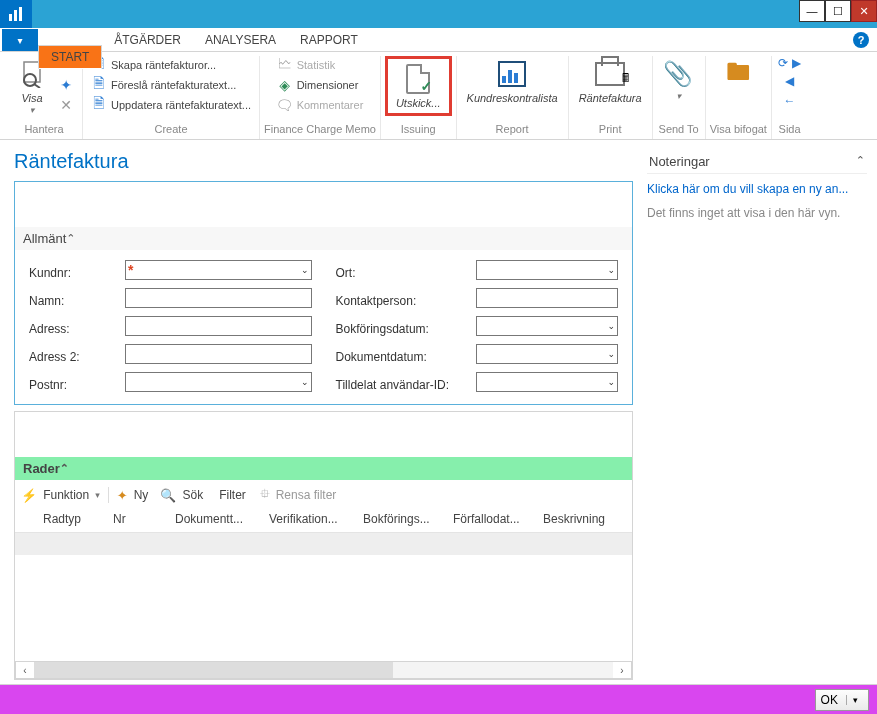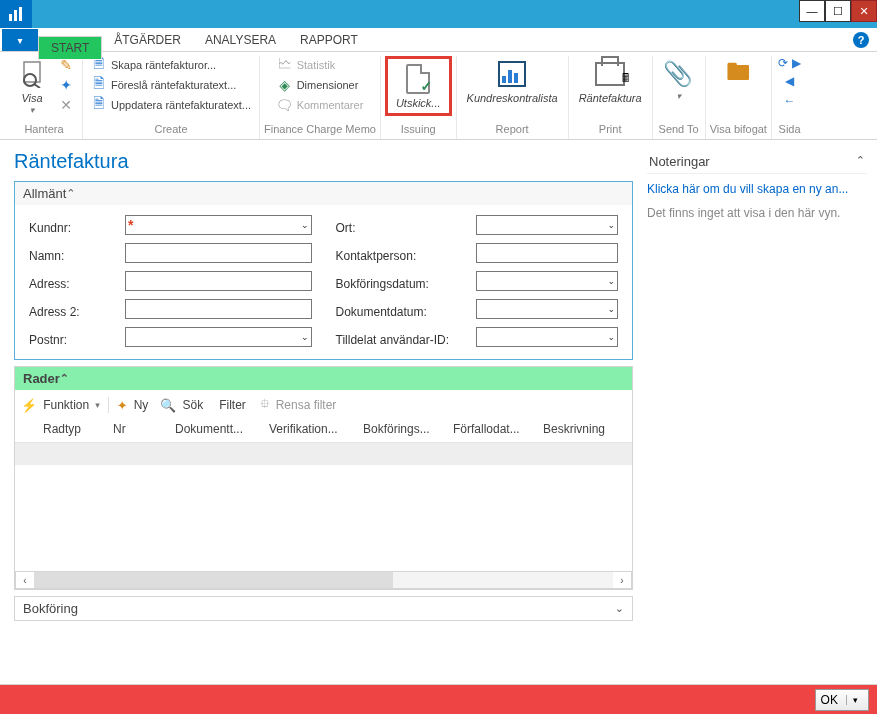--- a/index.html
+++ b/index.html
@@ -10,21 +10,21 @@
 .titlebar .app-icon { width: 32px; height: 28px; background: #0072c6; display: flex; align-items: center; justify-content: center; color: #fff; font-size: 11px; font-weight: bold; }
 .titlebar .title { position: absolute; left: 0; right: 0; text-align: center; color: #222; font-size: 12px; }
 .titlebar .win-controls { position: absolute; right: 0; top: 0; display: flex; }
 .win-btn { width: 26px; height: 22px; border: 1px solid #333; display: flex; align-items: center; justify-content: center; font-size: 11px; background: #fff; cursor: pointer; }
 .win-btn.close { background: #c0392b; color: #fff; border-color: #922; }
 
 
 .ribbon-tabs { height: 24px; background: #fff; display: flex; align-items: flex-end; border-bottom: 1px solid #d4d4d4; position: relative; }
 .file-tab { width: 36px; height: 22px; background: #0072c6; color: #fff; display: flex; align-items: center; justify-content: center; font-size: 10px; margin-left: 2px; }
 .ribbon-tab { padding: 4px 12px; font-size: 12px; color: #444; cursor: pointer; }
-.ribbon-tab.active { border: 1px solid #d4d4d4; border-bottom: 1px solid #fff; background: #22c55e; position: relative; top: 9px; }
+.ribbon-tab.active { border: 1px solid #d4d4d4; border-bottom: 1px solid #fff; background: #f97316; position: relative; top: 18px; }
 .help-icon { position: absolute; right: 8px; top: 4px; width: 16px; height: 16px; border-radius: 50%; background: #0072c6; color: #fff; display: flex; align-items: center; justify-content: center; font-size: 11px; font-weight: bold; }
 
 
 .ribbon { height: 88px; border-bottom: 1px solid #d4d4d4; display: flex; padding: 4px 6px 0 6px; }
 .rgroup { display: flex; flex-direction: column; align-items: center; padding: 0 4px; border-right: 1px solid #e8e8e8; }
 .rgroup:last-child { border-right: none; }
 .rgroup-body { flex: 1; display: flex; align-items: flex-start; }
 .rgroup-label { font-size: 11px; color: #888; padding: 2px 0 4px 0; }
 .rbtn-big { display: flex; flex-direction: column; align-items: center; padding: 2px 6px; cursor: pointer; min-width: 44px; }
 .rbtn-big .ic { width: 32px; height: 32px; display: flex; align-items: center; justify-content: center; font-size: 24px; }
@@ -43,21 +43,21 @@
 
 
 .page { display: flex; height: calc(100% - 28px - 24px - 88px - 30px); }
 .main { flex: 1; padding: 10px 14px 0 14px; overflow: hidden; }
 .side { width: 230px; padding: 10px 10px 0 0; }
 .page-title { color: #0072c6; font-size: 20px; font-weight: 400; margin-bottom: 8px; }
 
 
 .card { border: 1px solid #5ab0db; margin-bottom: 6px; }
 .card.gray { border: 1px solid #d4d4d4; }
-.card-header { background: #f7f7f7; padding: 4px 8px; font-size: 13px; color: #444; display: flex; align-items: center; }
+.card-header { background: #f7f7f7; padding: 4px 8px; font-size: 13px; color: #444; display: flex; align-items: center; margin-top: 45px; }
 .card.gray .card-header { background: #86efac; font-weight: bold; }
 .card-body { padding: 10px 14px 12px 14px; }
 .chev { font-size: 11px; color: #555; }
 
 .form-grid { display: flex; gap: 24px; }
 .col { flex: 1; display: flex; flex-direction: column; gap: 8px; }
 .field { display: flex; align-items: flex-end; }
 .field label { width: 96px; font-size: 12px; color: #333; }
 .field .control { flex: 1; height: 20px; border: 1px solid #777; background: #fff; display: flex; align-items: center; padding: 0 2px; position: relative; }
 .field .control .star { color: #d42; font-weight: bold; font-size: 14px; margin-right:2px; }
@@ -84,21 +84,21 @@
 .bokforing { border:1px solid #d4d4d4; margin-top:4px; }
 .bokforing .hdr { padding: 4px 8px; font-size: 13px; color: #444; display: flex; justify-content: space-between; align-items:center; background:#fff;}
 .bokforing .hdr .chev { font-size: 11px; }
 
 
 .side-header { font-size: 13px; color: #444; padding: 4px 2px; display:flex; justify-content: space-between; border-bottom:1px solid #eee; margin-bottom:6px;}
 .side-link { color: #0066cc; font-size: 12px; padding: 2px 0 10px 0; display:block; }
 .side-text { color: #888; font-size: 12px; }
 
 
-.footer { position: absolute; bottom: 0; left: 0; right: 0; height: 30px; border-top: 1px solid #d4d4d4; display: flex; align-items: center; justify-content: flex-end; padding: 0 8px; background:#ef4444; }
+.footer { position: absolute; bottom: 0; left: 0; right: 0; height: 30px; border-top: 1px solid #d4d4d4; display: flex; align-items: center; justify-content: flex-end; padding: 0 8px; background:#d946ef; }
 .btn-ok { height: 22px; min-width: 54px; border: 1px solid #999; background: linear-gradient(#fdfdfd,#eaeaea); font-size: 12px; display:flex; align-items:center; justify-content:center; }
 .btn-ok .dd-split { border-left:1px solid #aaa; padding: 0 6px; margin-left:8px; font-size:9px; }
 
 
 .doc-icon { width:24px;height:30px;border:2px solid #888;border-radius:2px;position:relative;background:#fff;}
 .doc-icon::after{content:"";position:absolute;right:-2px;top:-2px;width:8px;height:8px;background:#fff;border-left:2px solid #888;border-bottom:2px solid #888;}
 .doc-check::before{content:"✓";position:absolute;bottom:-2px;right:-4px;color:#2e8b57;font-size:14px;font-weight:bold;}
 .bar-icon{width:28px;height:26px;border:2px solid #1f4e79;display:flex;align-items:flex-end;gap:2px;padding:2px;}
 .bar-icon i{display:block;width:4px;background:#2b7cd3;}
 .bar-icon i:nth-child(1){height:40%;} .bar-icon i:nth-child(2){height:70%;} .bar-icon i:nth-child(3){height:55%;}

